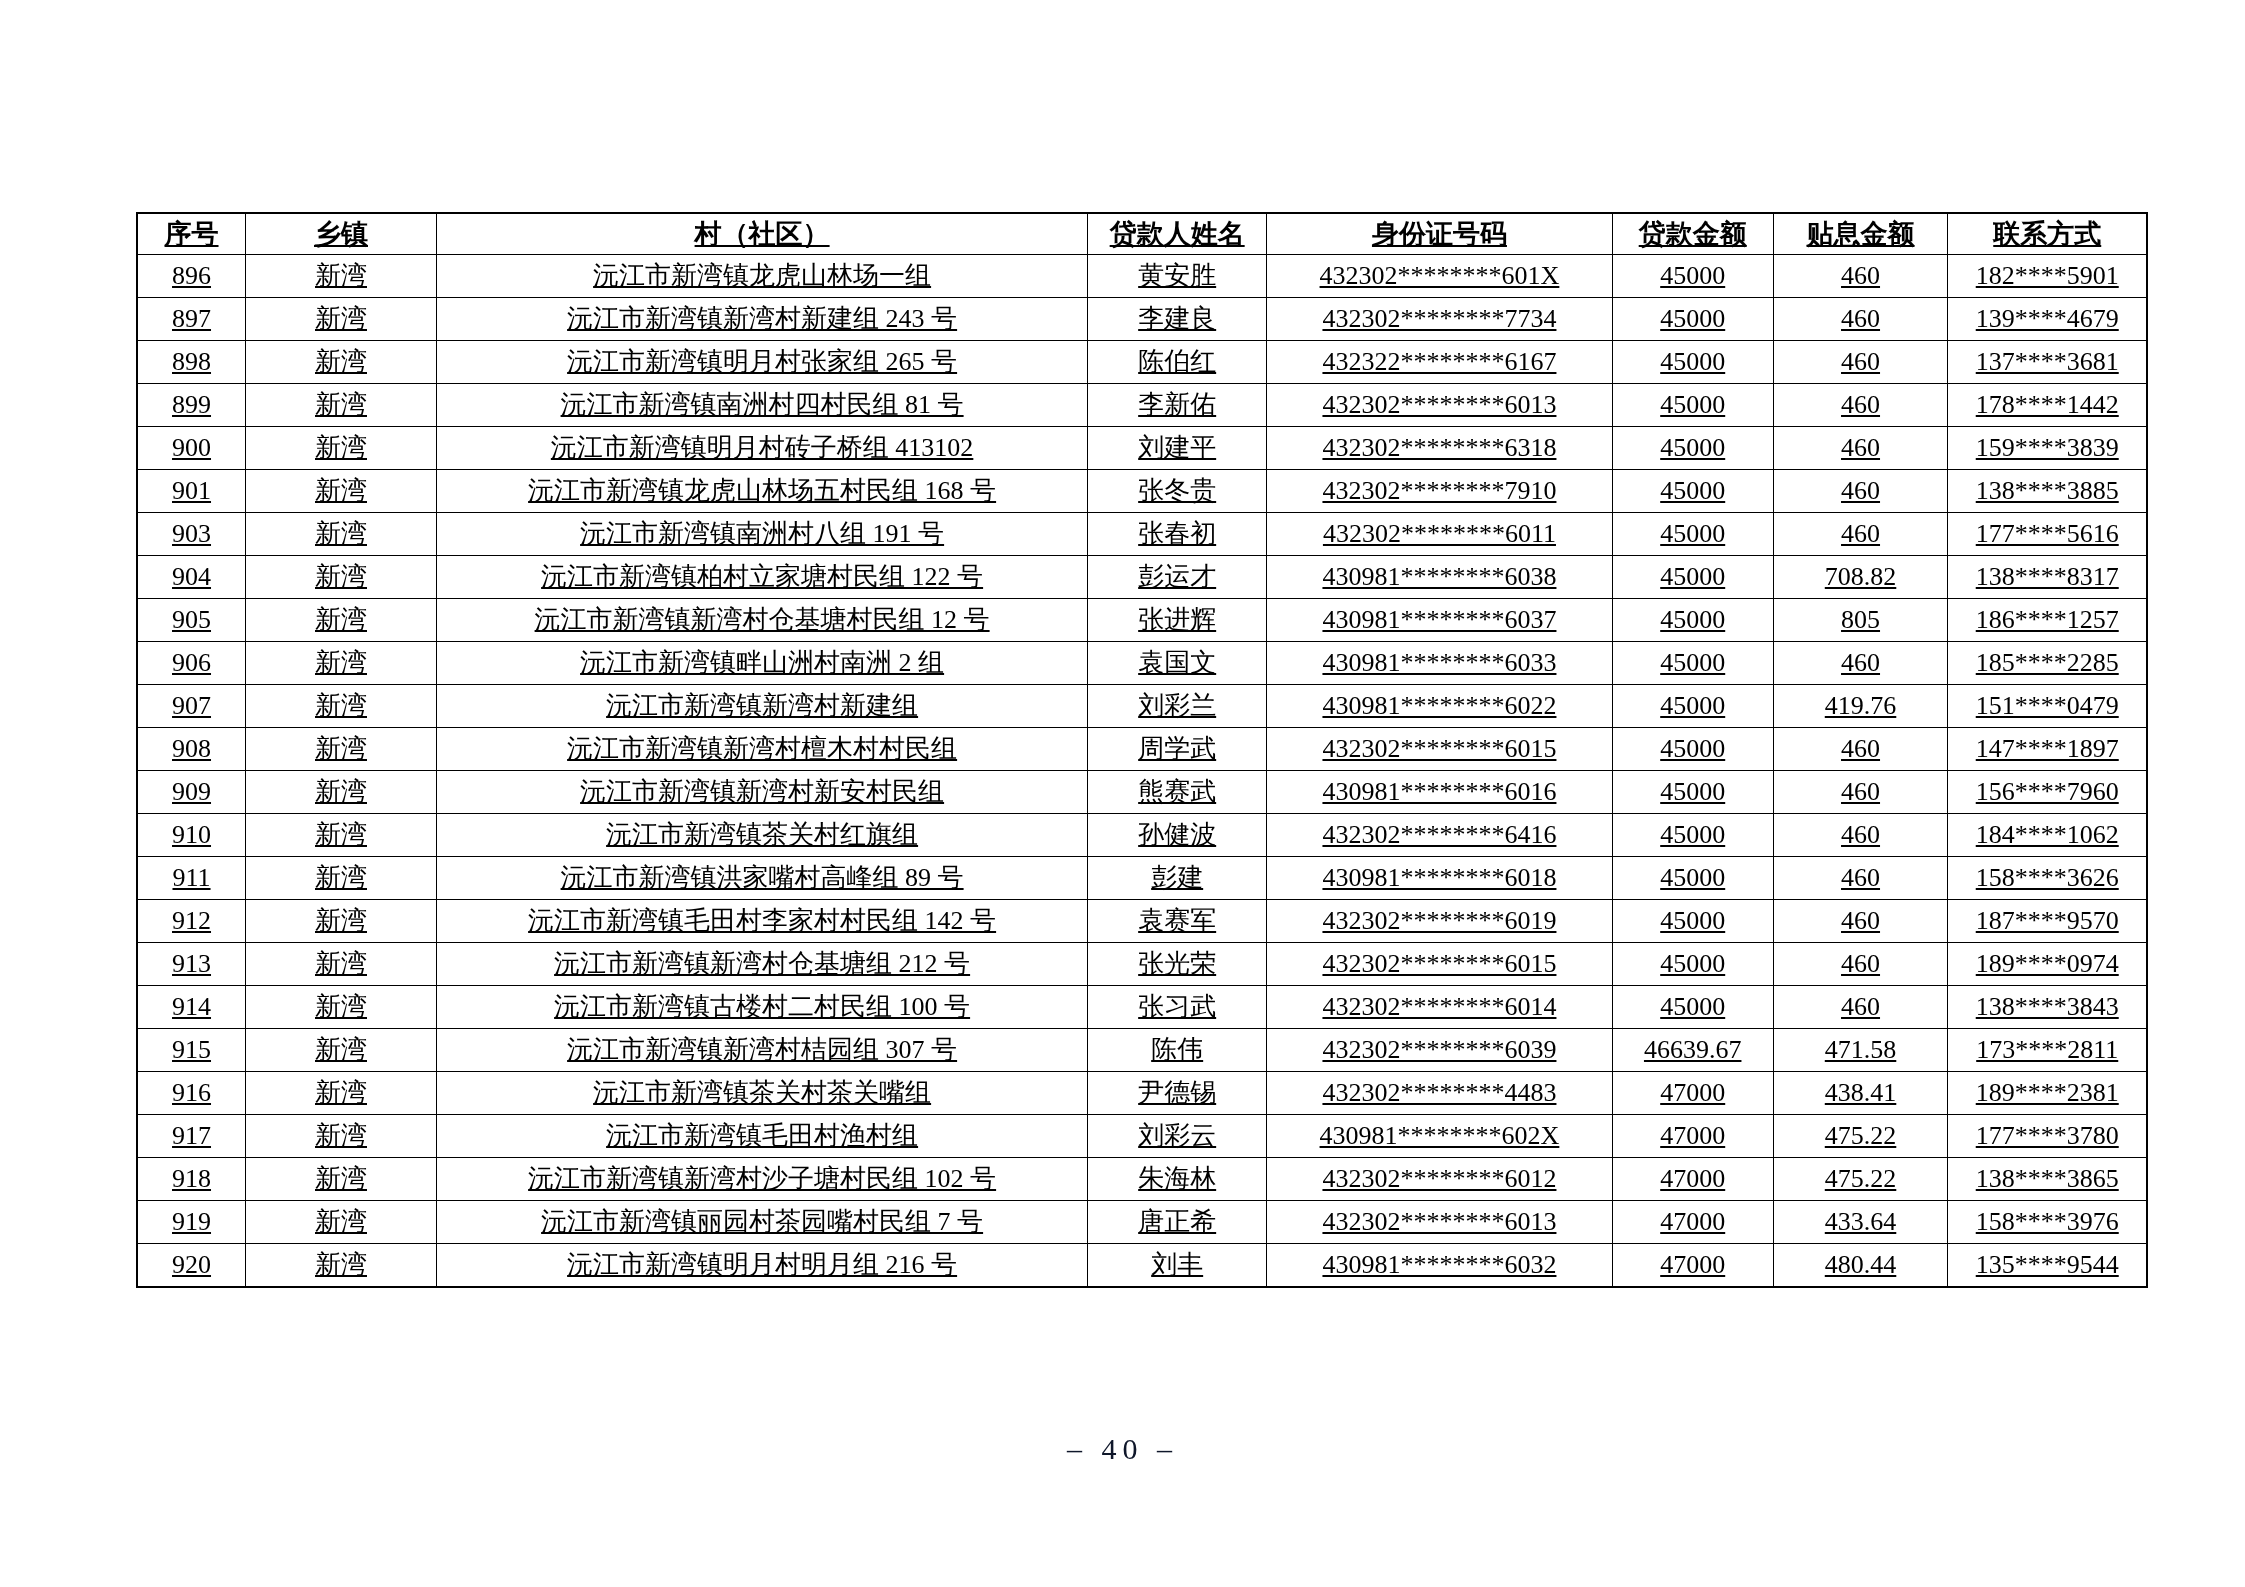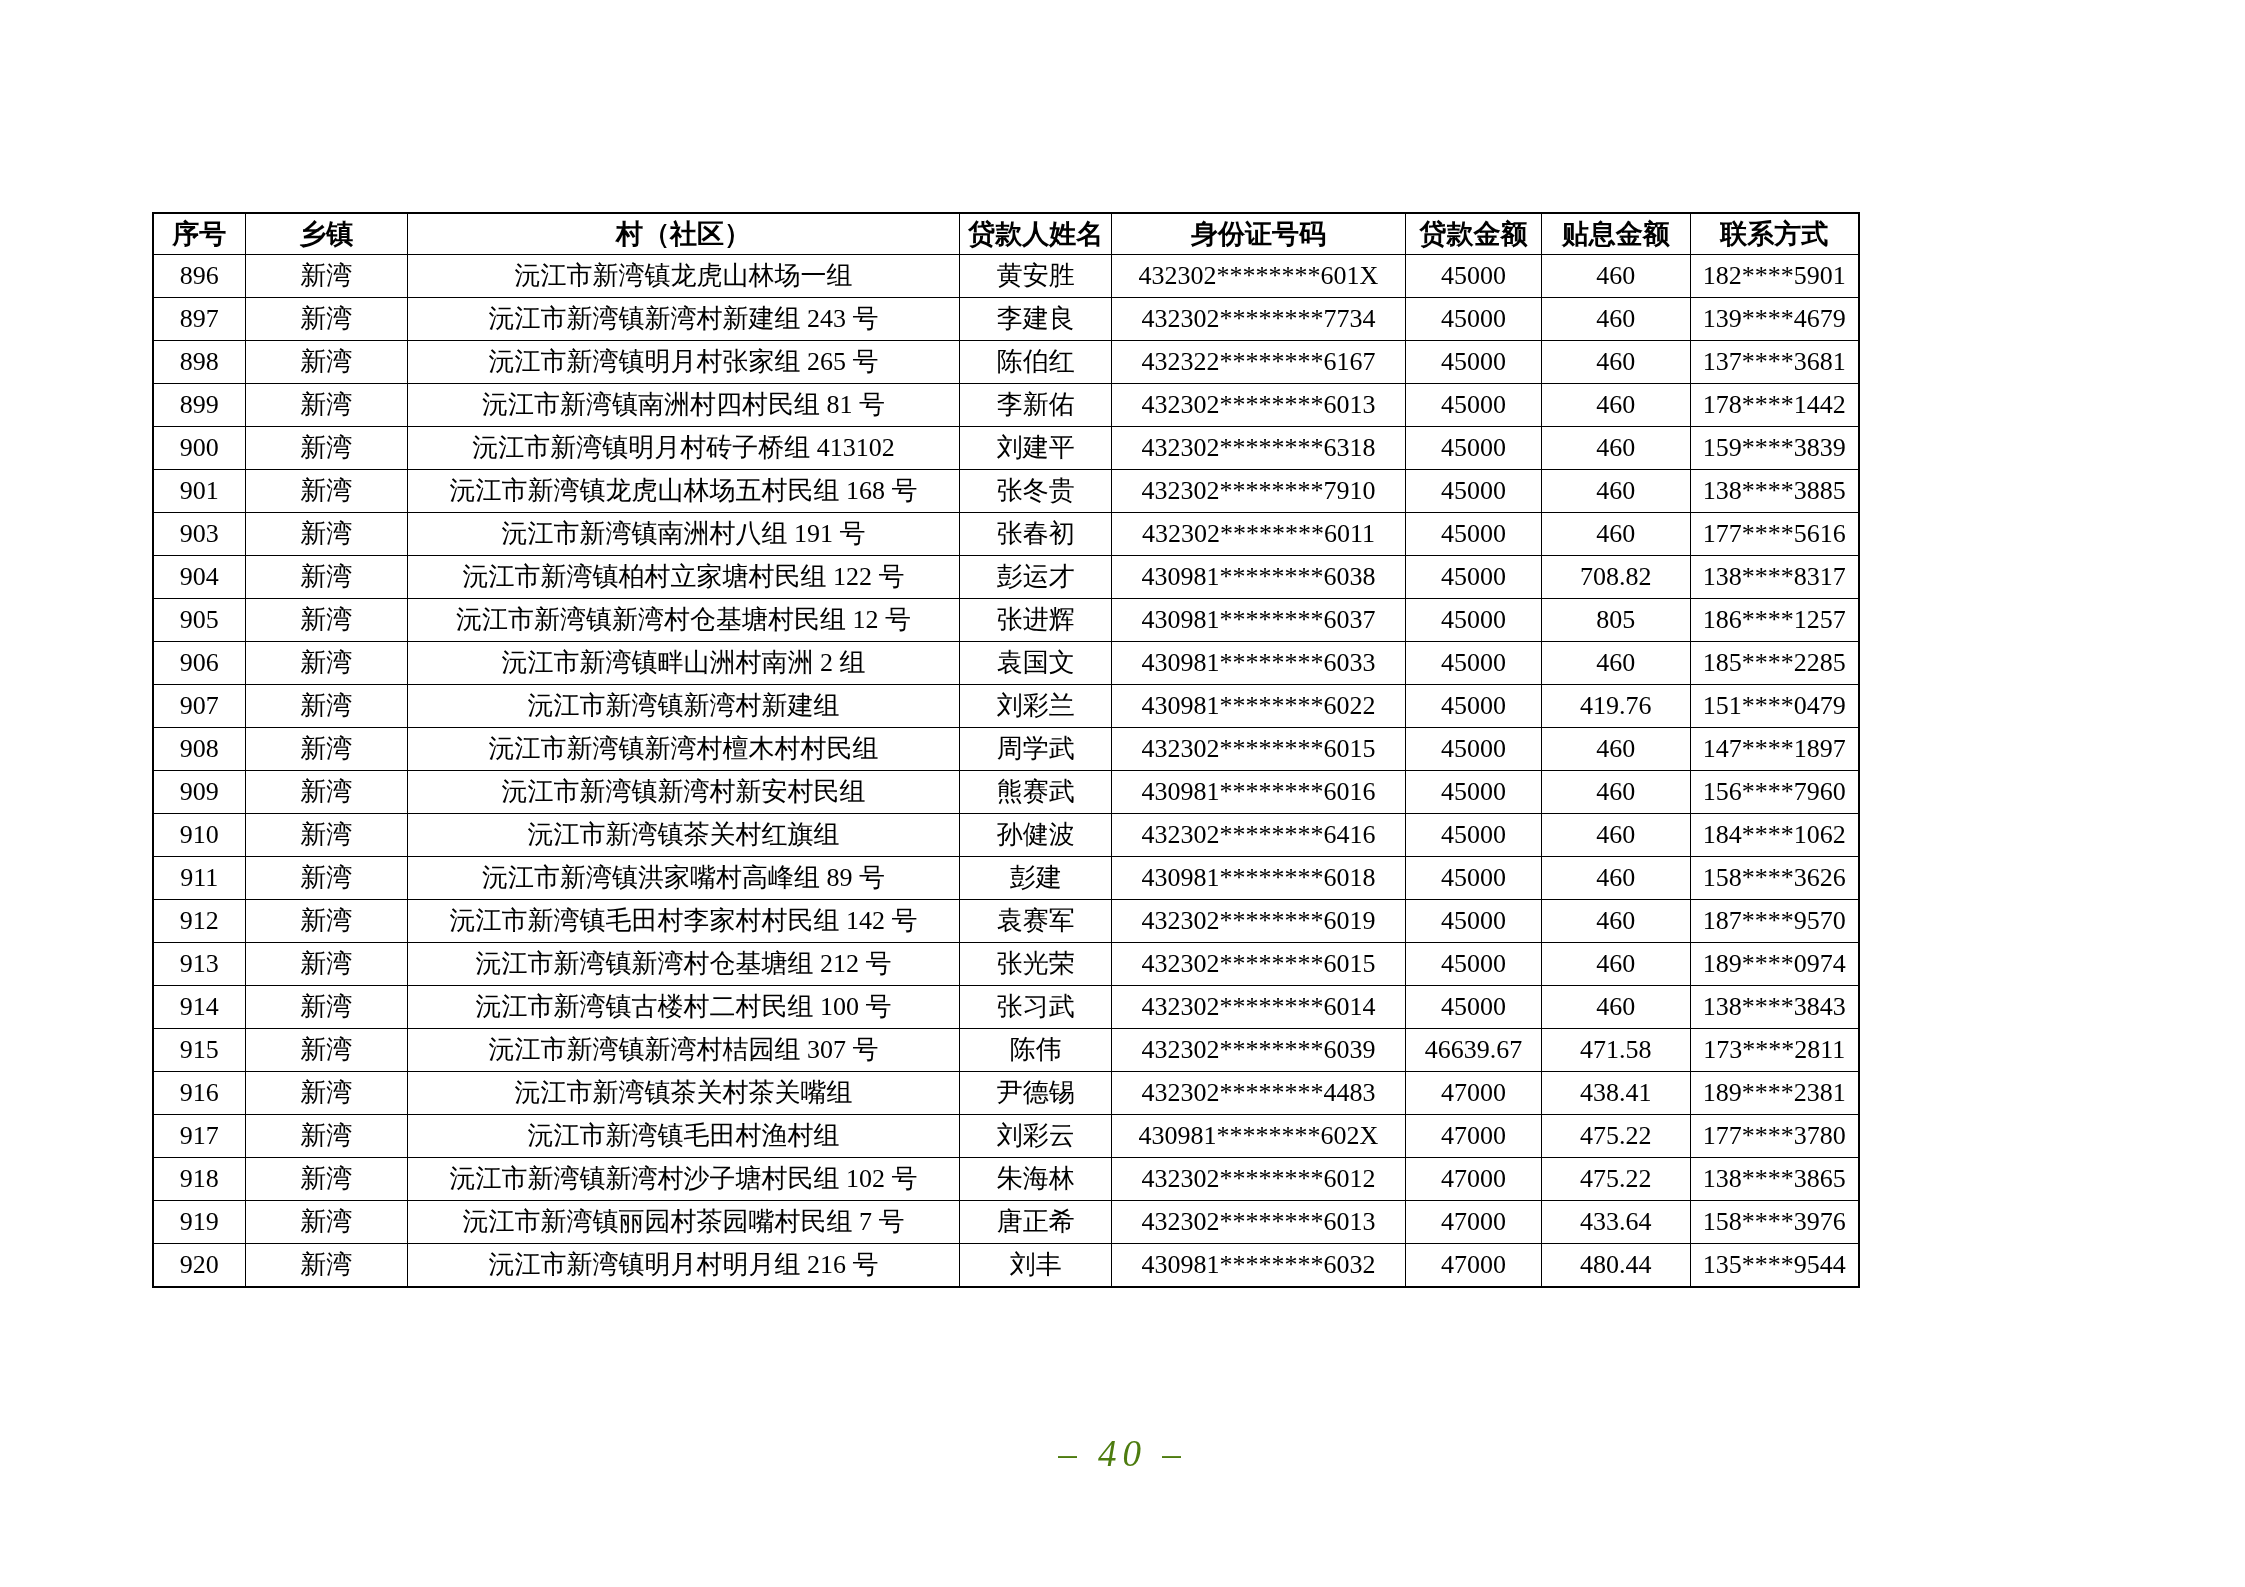--- a/index.html
+++ b/index.html
@@ -11,26 +11,27 @@
     position: relative;
     width: 2245px;
     height: 1587px;
     background: #ffffff;
     font-family: "Liberation Serif", "DejaVu Serif", serif;
     color: #000000;
     overflow: hidden;
   }
   table.data-table {
     position: absolute;
-    left: 152px;
+    left: 136px;
     top: 212px;
-    width: 1708px;
+    width: 2012px;
     border-collapse: collapse;
     table-layout: fixed;
     border: 2px solid #000000;
+    text-decoration: underline;
   }
   .data-table th,
   .data-table td {
     border: 1.5px solid #000000;
     text-align: center;
     vertical-align: middle;
     font-size: 26px;
     height: 42px;
     line-height: 1.05;
     padding: 0 4px;
@@ -41,24 +42,23 @@
     font-weight: bold;
     font-size: 27px;
     height: 40px;
   }
   .page-footer {
     position: absolute;
     top: 1432px;
     left: 0;
     width: 100%;
     text-align: center;
-    font-size: 37px;
+    font-size: 30px;
     letter-spacing: 6px;
-    color: #4d7c0f;
-    font-style: italic;
+    color: #0f172a;
   }
 </style>
 </head>
 <body>
 
 <div class="page">
 
   <table class="data-table">
     <colgroup>
       <col style="width:5.4%">

